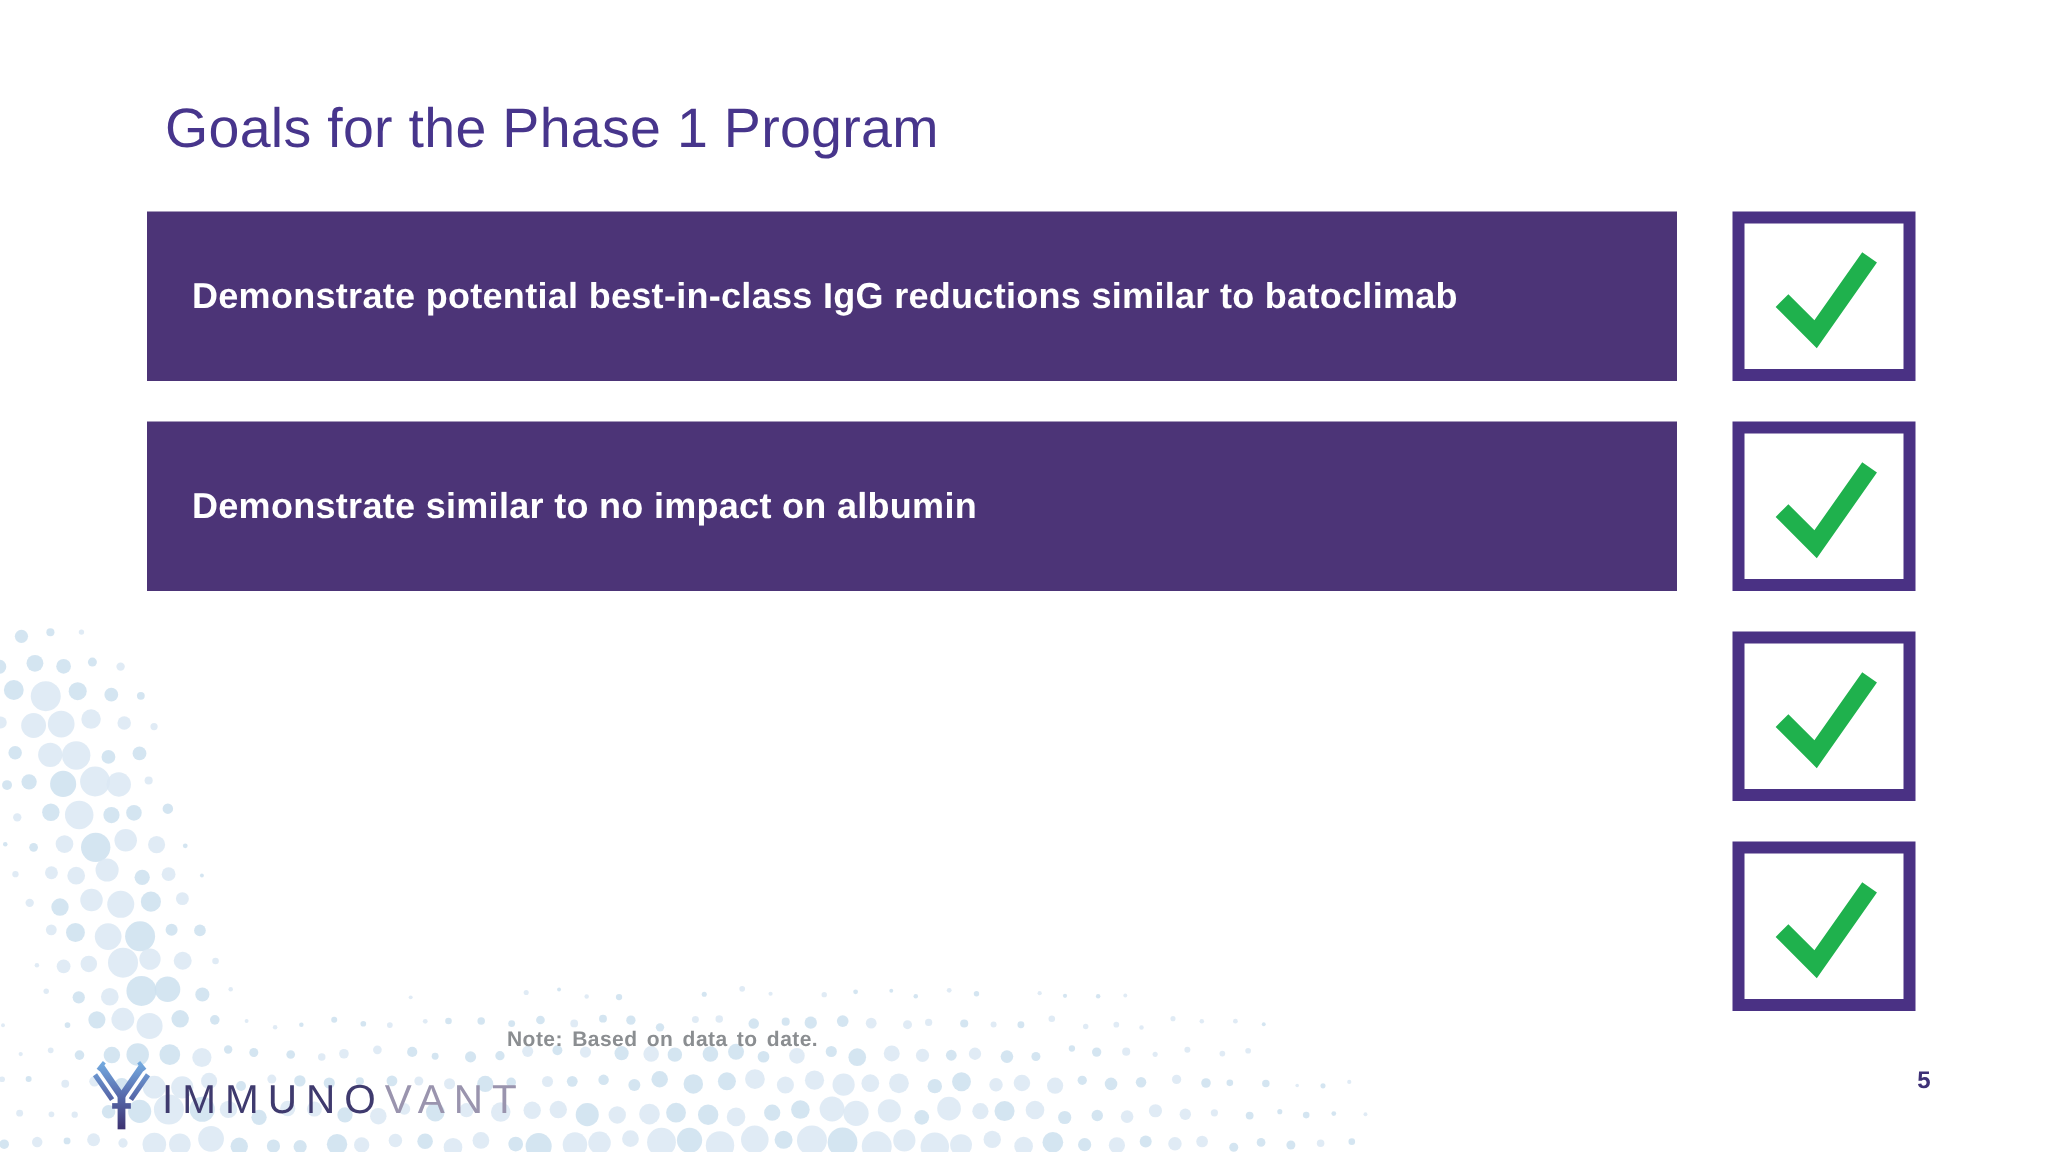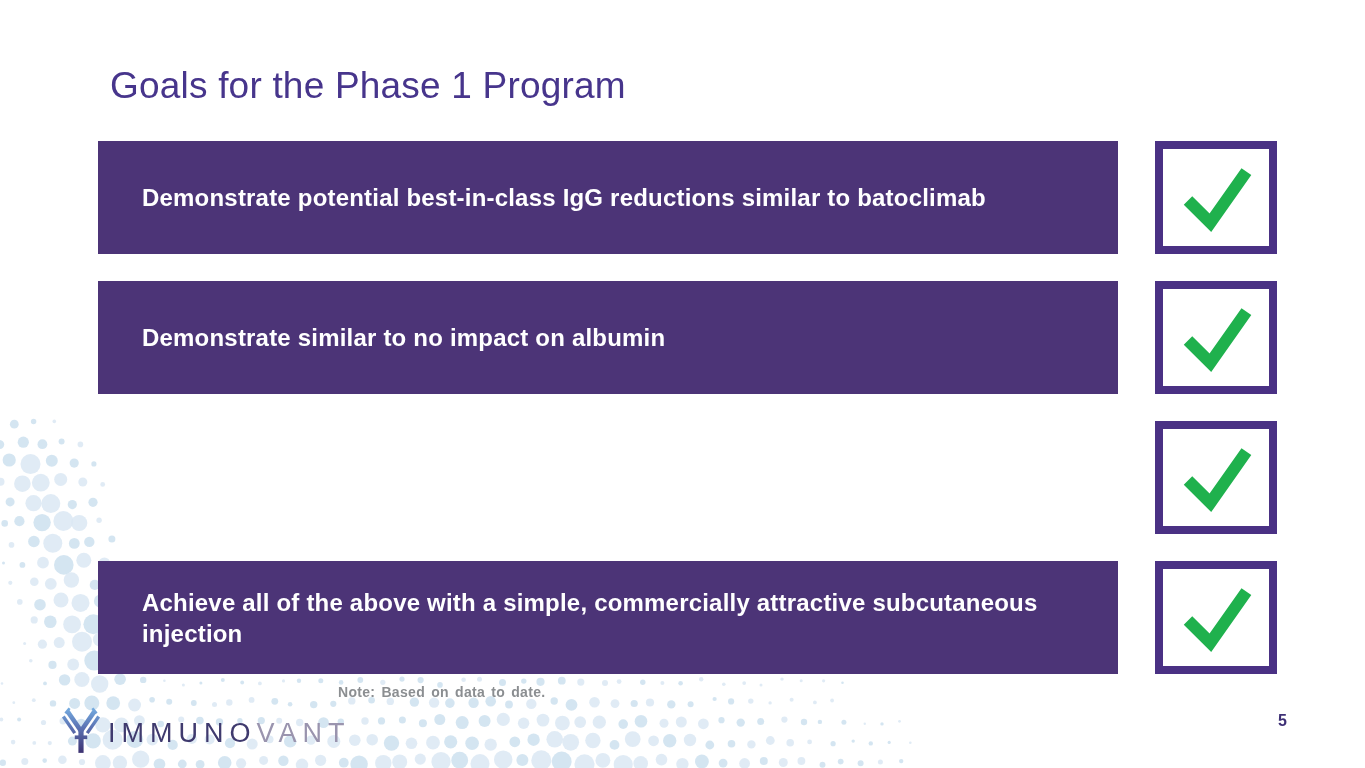--- a/index.html
+++ b/index.html
@@ -29,21 +29,21 @@
   .goal-bar{
     position:absolute;left:98px;top:0;
     width:1020px;height:113px;
     background:var(--bar-purple,#4C3477);
     display:flex;align-items:center;
     box-sizing:border-box;
   }
   .goal-text{
     color:#ffffff;font-size:24px;font-weight:bold;
     line-height:31px;
-    padding:0 60px 0 44px;
+    padding:0 60px 0 30px;
     letter-spacing:0.2px;
   }
   .goal-checkbox{
     position:absolute;left:1155px;top:0;
     width:122px;height:113px;
     box-sizing:border-box;
     background:#ffffff;
     border:8px solid var(--checkbox-border-purple,#4A3184);
     display:flex;align-items:center;justify-content:center;
   }
@@ -429,23 +429,20 @@
 
     <div class="goal-row r2">
       <div class="goal-checkbox">
         <svg class="check-svg" viewBox="0 0 100 90">
             <polyline points="15,48 43,76 88,12"></polyline>
           </svg>
       </div>
     </div>
 
     <div class="goal-row r3">
-      <div class="goal-bar">
-        <span class="goal-text">Achieve all of the above with a simple, commercially attractive subcutaneous injection</span>
-      </div>
       <div class="goal-checkbox">
         <svg class="check-svg" viewBox="0 0 100 90">
             <polyline points="15,48 43,76 88,12"></polyline>
           </svg>
       </div>
     </div>
 
     <div class="footer-logo">
       <svg class="ab-icon" viewBox="0 0 40 50" xmlns="http://www.w3.org/2000/svg">
         <defs>

